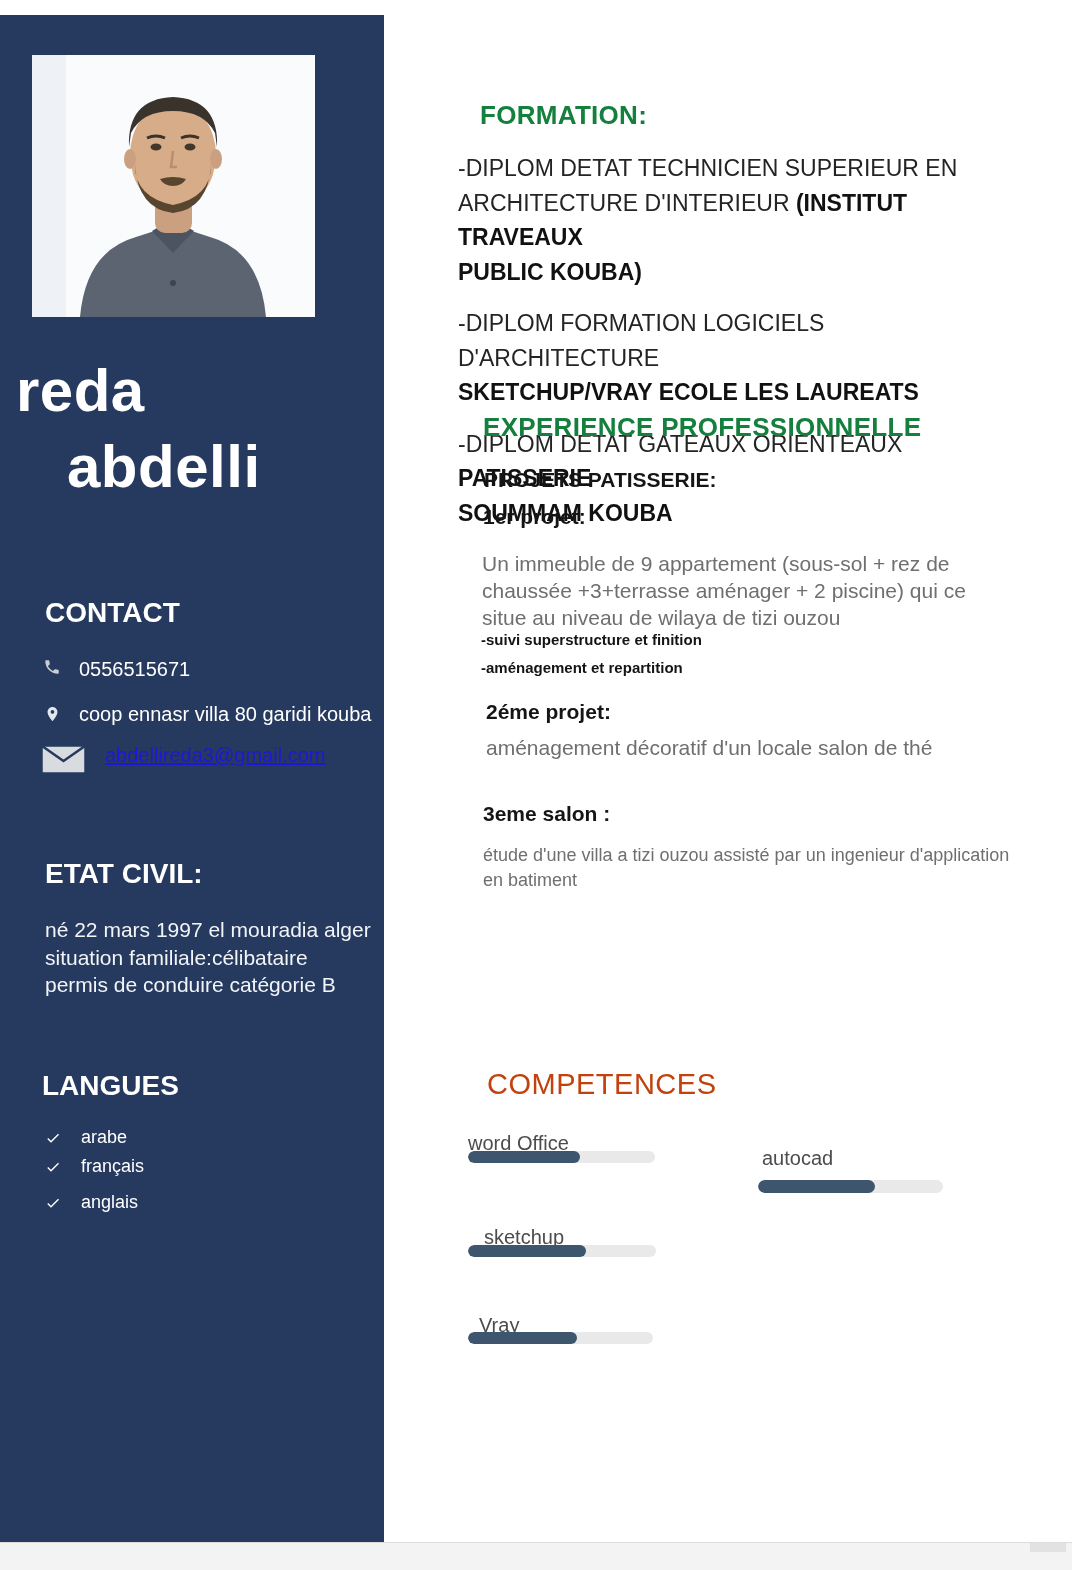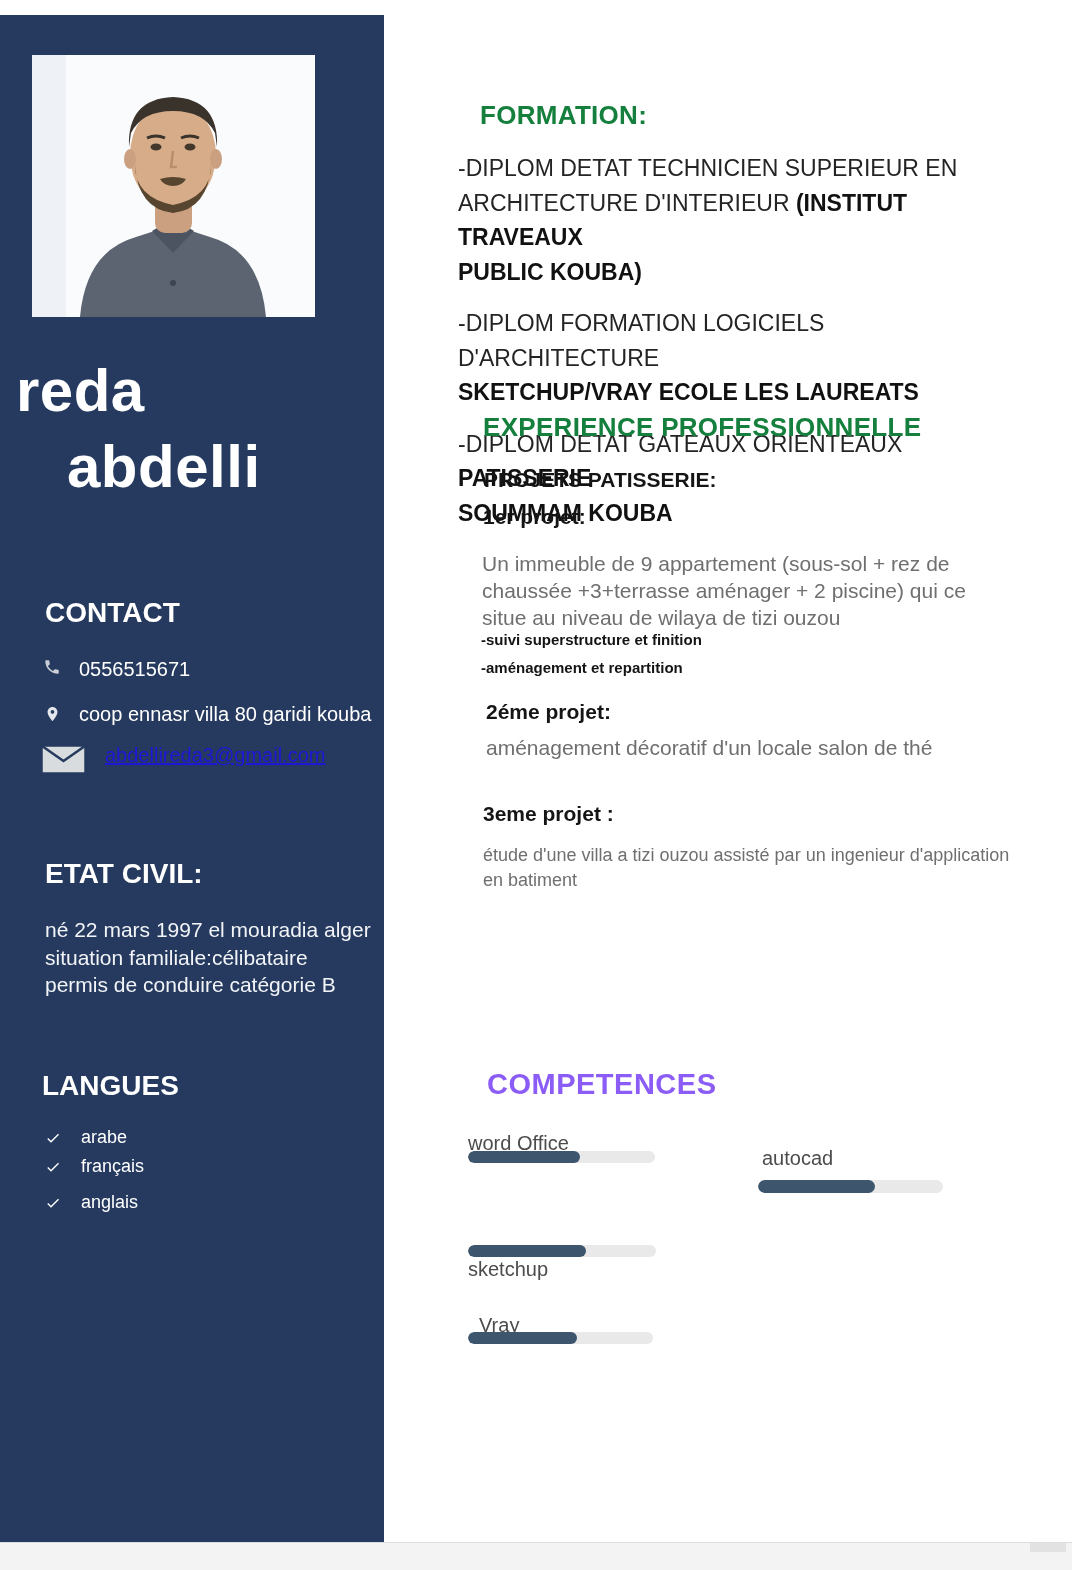--- a/index.html
+++ b/index.html
@@ -40,22 +40,22 @@
   .formation-item b { font-weight:700; color:#111; }
 
   .sub-heading { position:absolute; color:#151515; font-size:21px; font-weight:700; }
   .proj-title  { position:absolute; color:#151515; font-size:21px; font-weight:700; }
   .proj-desc   { position:absolute; color:#6F6F6F; font-size:21px; line-height:27px;
     white-space:pre-line; }
   .proj-bullets{ position:absolute; color:#141414; font-size:15px; font-weight:700;
     line-height:27.5px; white-space:pre-line; }
   .proj-desc.small { font-size:18px; line-height:25px; width:600px; }
 
-  .comp-heading { position:absolute; left:487px; top:1068px; color:#8b5cf6;
-    font-size:29px; font-weight:700; letter-spacing:0.5px; }
+  .comp-heading { position:absolute; left:487px; top:1068px; color:#c2410c;
+    font-size:29px; font-weight:400; letter-spacing:0.5px; }
 
   .skill-label { position:absolute; color:#4c4c4c; font-size:20px; }
   .skill-label.underlined { border-bottom:1.5px solid #6d6d6d; padding-bottom:1px; }
   .skill-track { position:absolute; background:#E9E9E9; border-radius:7px; overflow:hidden; }
   .skill-fill  { height:100%; background:#3E566D; border-radius:7px; }
 
   
   .footer-strip { left:0; top:1542px; width:1072px; height:28px; background:#f3f3f3;
     border-top:1px solid #dddddd; }
   .scroll-corner { left:1030px; top:1543px; width:36px; height:9px; background:#e2e2e2; }
@@ -182,37 +182,37 @@
 <div class="proj-title" style="left:483px; top:505px;">1er projet:</div>
 <div class="proj-desc" style="left:482px; top:550px; width:565px;">Un immeuble de 9 appartement (sous-sol + rez de
 chaussée +3+terrasse aménager + 2 piscine) qui ce
 situe au niveau de wilaya de tizi ouzou</div>
 <div class="proj-bullets" style="left:481px; top:626px;">-suivi superstructure et finition
 -aménagement et repartition</div>
 
 <div class="proj-title" style="left:486px; top:700px;">2éme projet:</div>
 <div class="proj-desc" style="left:486px; top:734px; width:565px;">aménagement décoratif d'un locale salon de thé</div>
 
-<div class="proj-title" style="left:483px; top:802px;">3eme projet :</div>
+<div class="proj-title" style="left:483px; top:802px;">3eme salon :</div>
 <div class="proj-desc small" style="left:483px; top:843px;">étude d'une villa a tizi ouzou assisté par un ingenieur d'application
 en batiment</div>
 
 <div class="comp-heading">COMPETENCES</div>
 
 <div class="skill-label underlined" style="left:468px; top:1132px;">word Office</div>
 <div class="skill-track" style="left:468px; top:1151px; width:187px; height:12px;">
   <div class="skill-fill" style="width: 60%;"></div>
 </div>
 
 <div class="skill-label" style="left:762px; top:1147px;">autocad</div>
 <div class="skill-track" style="left:758px; top:1180px; width:185px; height:13px;">
   <div class="skill-fill" style="width: 63%;"></div>
 </div>
 
-<div class="skill-label" style="left:468px; top:1226px;margin-top:32px;">sketchup</div>
+<div class="skill-label" style="left:484px; top:1226px;">sketchup</div>
 <div class="skill-track" style="left:468px; top:1245px; width:188px; height:12px;">
   <div class="skill-fill" style="width: 63%;"></div>
 </div>
 
 <div class="skill-label" style="left:468px; top:1314px;margin-left:11px;">Vray</div>
 <div class="skill-track" style="left:468px; top:1332px; width:185px; height:12px;">
   <div class="skill-fill" style="width: 59%;"></div>
 </div>
 
 <div class="abs footer-strip"></div>

